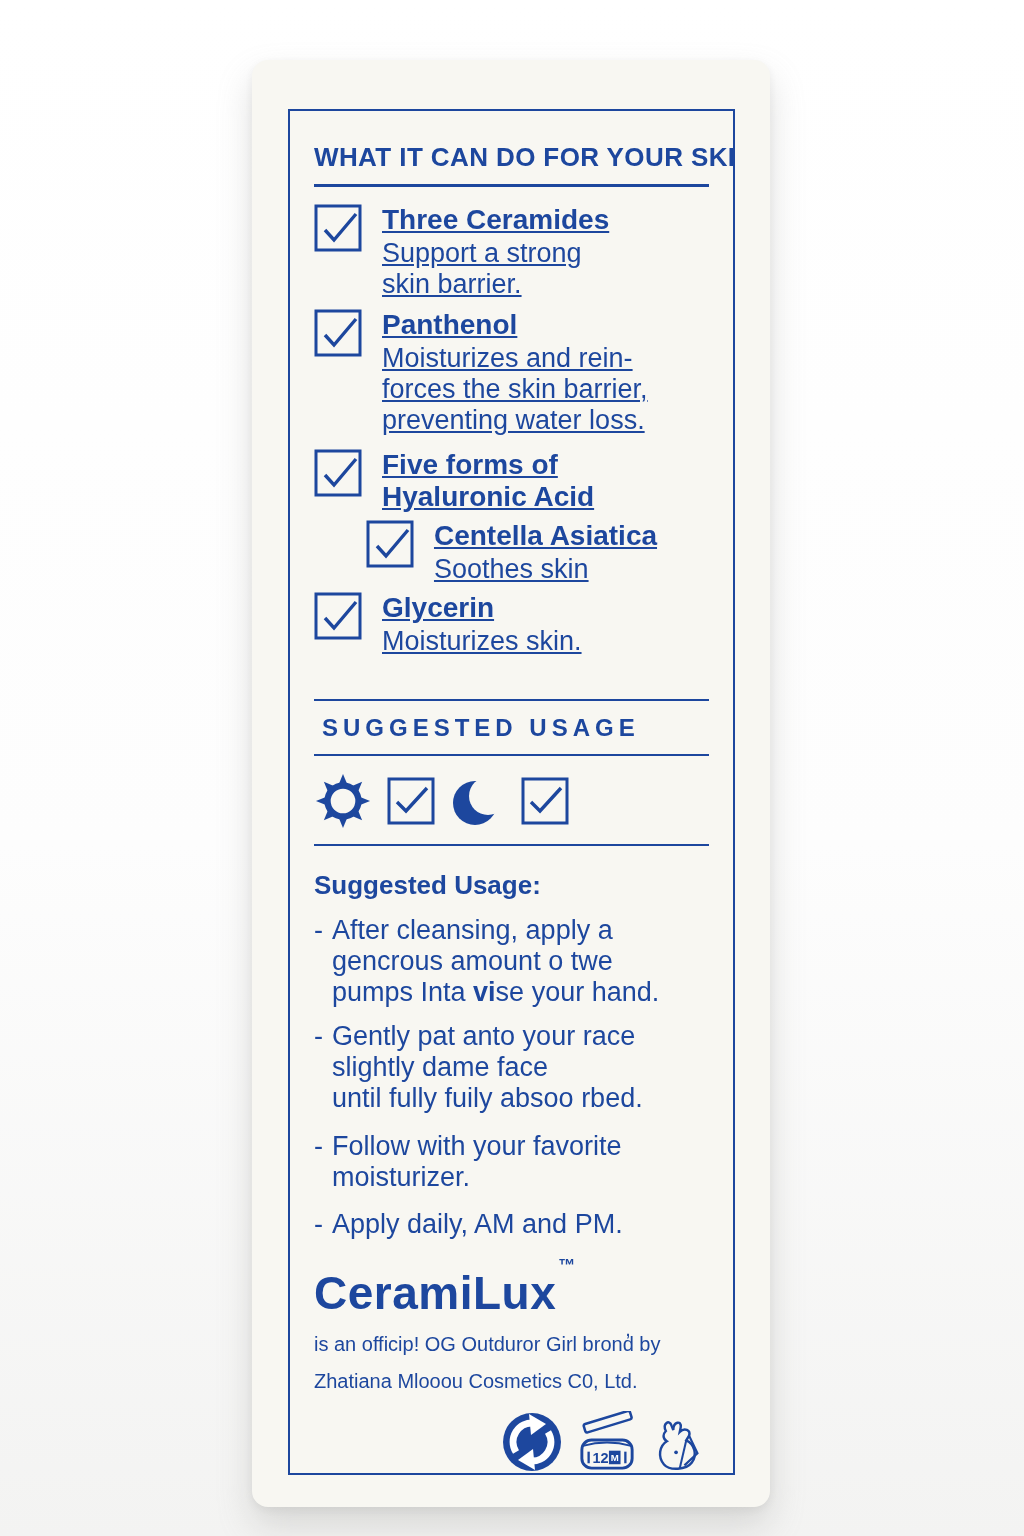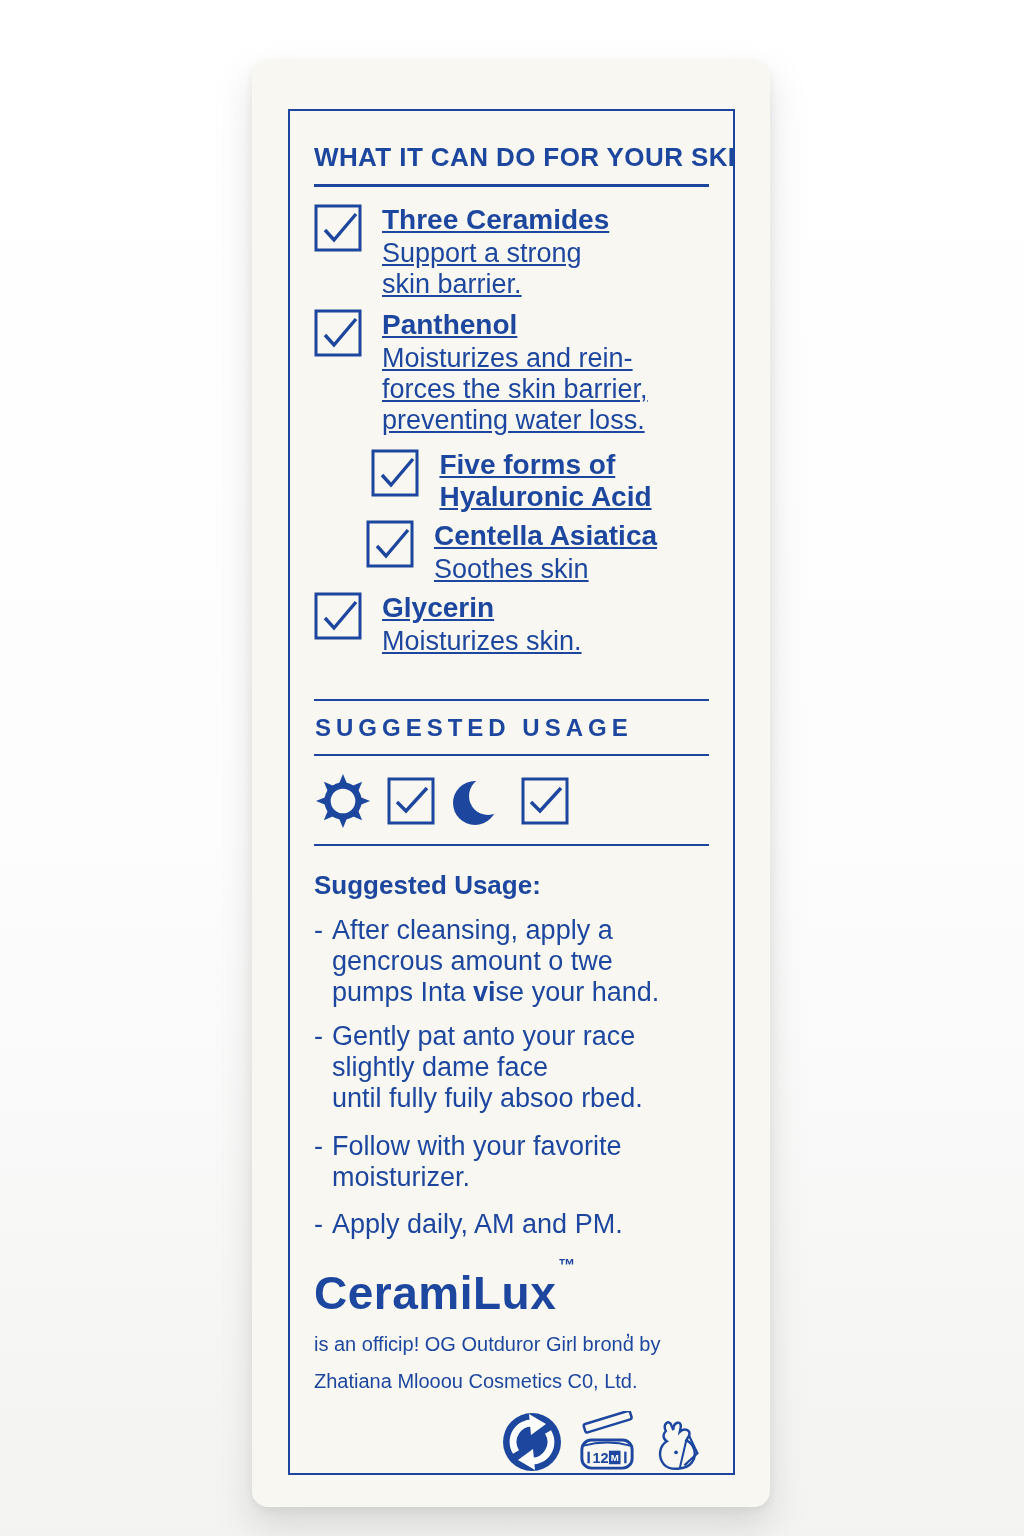--- a/index.html
+++ b/index.html
@@ -24,25 +24,25 @@
   .rule-title { margin-top:11px; }
   .rule-thin { height:2px; }
 
   .benefits { margin-top:17px;text-decoration:underline; }
   .b-row { display:flex; gap:20px; margin-bottom:9px; }
   .cbox { flex:0 0 48px; width:48px; height:48px; }
   .b-text h2 { font-size:28px; font-weight:bold; line-height:32px; white-space:pre-line; }
   .b-text p  { font-size:27px; line-height:31px; white-space:pre-line; margin-top:2px; }
   .b-row:nth-child(2) { margin-bottom:13px; }
   .b-row:nth-child(3) .b-text p { margin-top:12px; }
-  .b-row:nth-child(3) { margin-bottom:7px;justify-content:center; }
+  .b-row:nth-child(3) { margin-bottom:7px; }
   .b-row:nth-child(4) { margin-bottom:7px;justify-content:center; }
 
   .rule-sec1 { margin-top:42px; }
-  h3.usage-h { font-size:24px; font-weight:bold; letter-spacing:5px; margin:13px 0 12px 1px; }
+  h3.usage-h { font-size:24px; font-weight:bold; letter-spacing:5px; margin:13px 0 12px 8px; }
   .icon-row { display:flex; align-items:center; gap:15px; margin:16px 0 14px 0; height:58px; }
   .icon-row .slot { display:flex; align-items:center; }
 
   h4.usage-sub { font-size:26px; font-weight:bold; margin-top:24px; }
   .bullets { margin-top:14px; }
   .bullet { display:flex; margin-bottom:13px; }
   .bullet .dash { width:18px; font-size:27px; line-height:31px; }
   .bullet p { font-size:27px; line-height:31px; white-space:pre-line; }
   .bullet b { font-weight:bold; }
   .bullet-3 { margin-top:17px; }

